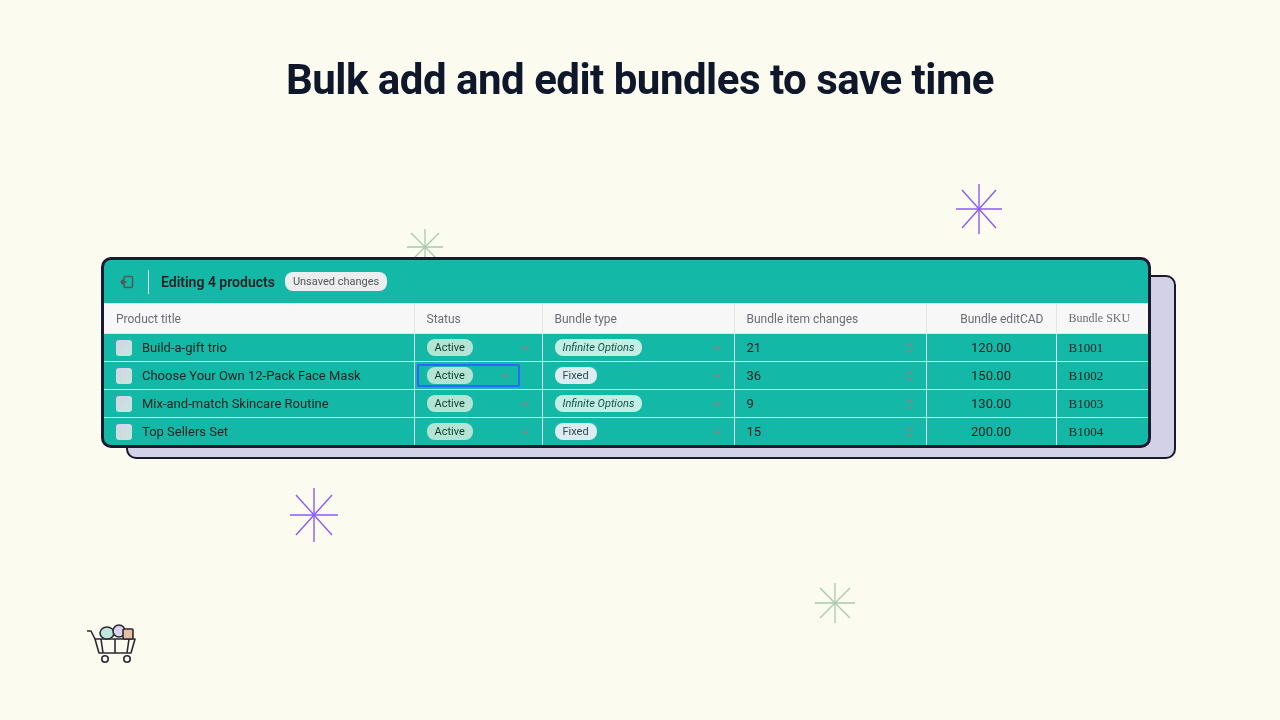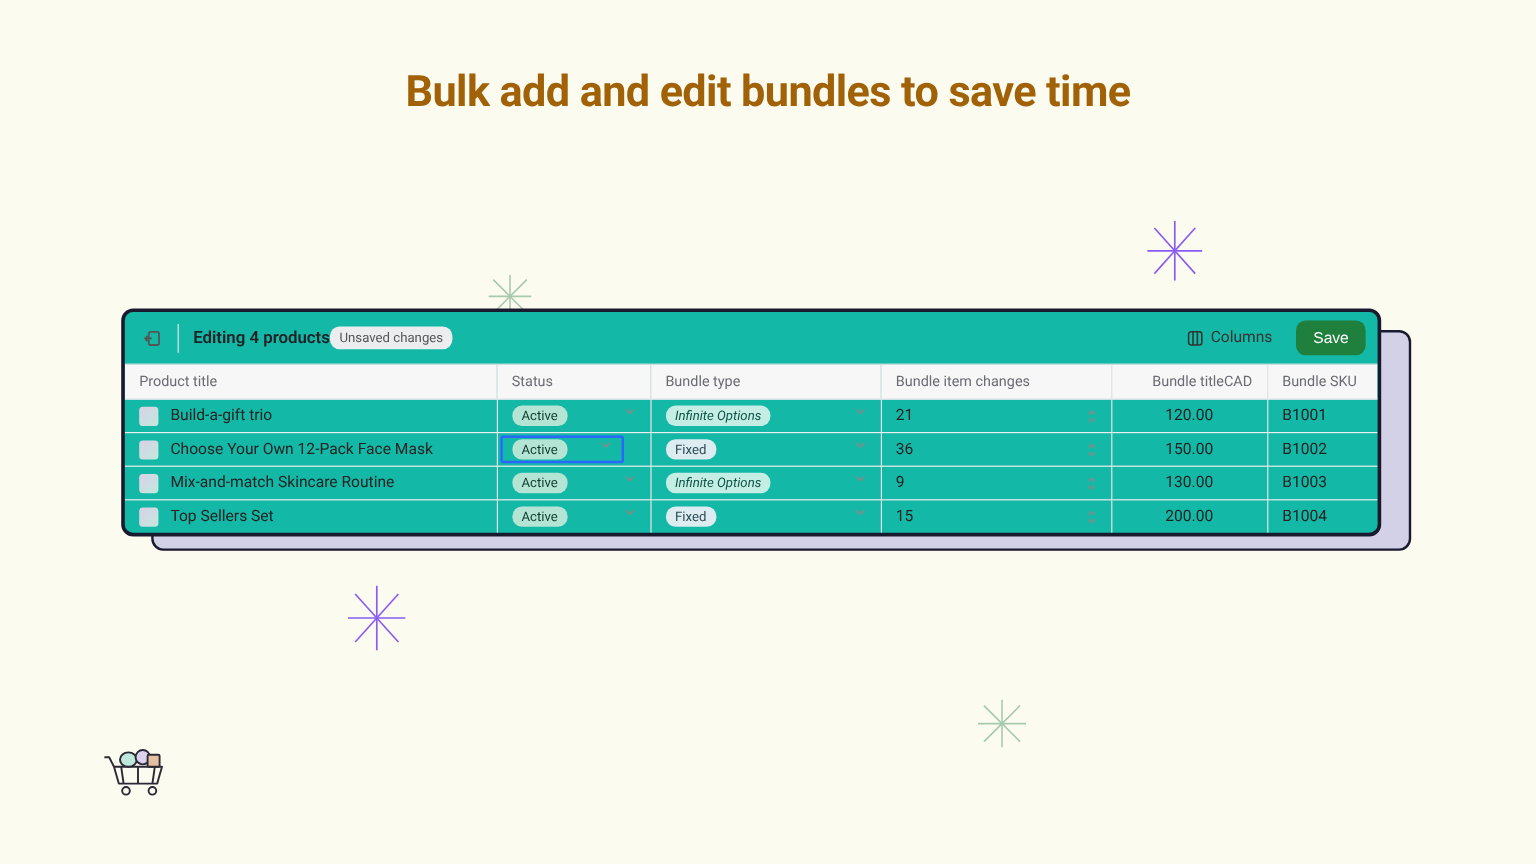--- a/index.html
+++ b/index.html
@@ -6,23 +6,23 @@
   body {
     width: 1280px;
     height: 720px;
     background: #fcfbef;
     font-family: -apple-system, BlinkMacSystemFont, "Segoe UI", Roboto, sans-serif;
     position: relative;
     overflow: hidden;
   }
   .heading {
     text-align: center;
-    font-size: 36px;
+    font-size: 42px;
     font-weight: 700;
-    color: #a16207;
+    color: #0f172a;
     margin-top: 55px;
     letter-spacing: -0.5px;
   }
   
   
   .sparkle {
     position: absolute;
     pointer-events: none;
   }
   
@@ -71,20 +71,21 @@
     height: 24px;
     background: #e4e4e6;
     margin: 0 12px 0 8px;
   }
   .editing-label {
     font-size: 14px;
     font-weight: 600;
     color: #1f1f24;
   }
   .unsaved-badge {
+    margin-left: 10px;
     background: #ecedef;
     color: #555;
     font-size: 11px;
     padding: 3px 8px;
     border-radius: 8px;
   }
   .toolbar-right {
     margin-left: auto;
     display: flex;
     align-items: center;
@@ -138,38 +139,38 @@
     vertical-align: middle;
   }
   td:last-child { border-right: none; }
   tbody tr:last-child td { border-bottom: none; }
   
   .col-title   { width: 310px; }
   .col-status  { width: 128px; }
   .col-type    { width: 192px; }
   .col-qty     { width: 192px; }
   .col-price   { width: 130px; text-align: right; }
-  .col-sku     { width: auto; }
+  .col-sku     { width: auto; font-family: Liberation Serif, serif; }
   
   .title-cell {
     display: flex;
     align-items: center;
     gap: 10px;
   }
   .thumb {
     width: 16px;
     height: 16px;
     border-radius: 3px;
     background: linear-gradient(135deg,#d8d2e8,#c2e8dc);
     flex-shrink: 0;
   }
   
   .select-cell {
     display: flex;
-    align-items: flex-start;
+    align-items: center;
     justify-content: space-between;
     width: 100%;
   }
   .select-cell.focused {
     outline: 2px solid #2b67ff;
     outline-offset: -2px;
     border-radius: 2px;
     margin: -3px -10px;
     padding: 3px 10px;
   }
@@ -261,42 +262,31 @@
   <div class="toolbar">
     <div class="exit-btn">
       <svg width="14" height="14" viewBox="0 0 14 14" fill="none" stroke="currentColor" stroke-width="1.5">
         <rect x="4" y="1.5" width="8.5" height="11" rx="1.5"></rect>
           <path d="M6.5 7 H1 M3 4.8 1 7 3 9.2"></path>
       </svg>
     </div>
     <div class="toolbar-divider"></div>
     <span class="editing-label">Editing 4 products</span>
     <span class="unsaved-badge">Unsaved changes</span>
-    <div class="toolbar-right">
-      <div class="columns-btn">
-        <svg width="14" height="14" viewBox="0 0 14 14" fill="none" stroke="currentColor" stroke-width="1.3">
-          <rect x="1.5" y="1.5" width="11" height="11" rx="2"></rect>
-            <line x1="5.2" y1="1.5" x2="5.2" y2="12.5"></line>
-            <line x1="8.8" y1="1.5" x2="8.8" y2="12.5"></line>
-        </svg>
-        <span>Columns</span>
-      </div>
-      <button class="save-btn">Save</button>
-    </div>
   </div>
 
   <table>
     <thead>
       <tr>
         <th class="col-title">Product title</th>
         <th class="col-status">Status</th>
         <th class="col-type">Bundle type</th>
         <th class="col-qty">Bundle item changes</th>
         <th class="col-price">
-          <span>Bundle title</span>
+          <span>Bundle edit</span>
           <span class="currency-header">CAD</span>
         </th>
         <th class="col-sku">Bundle SKU</th>
       </tr>
     </thead>
     <tbody id="rows">
         <tr>
           <td class="col-title">
             <div class="title-cell">
               <span class="thumb"></span>

